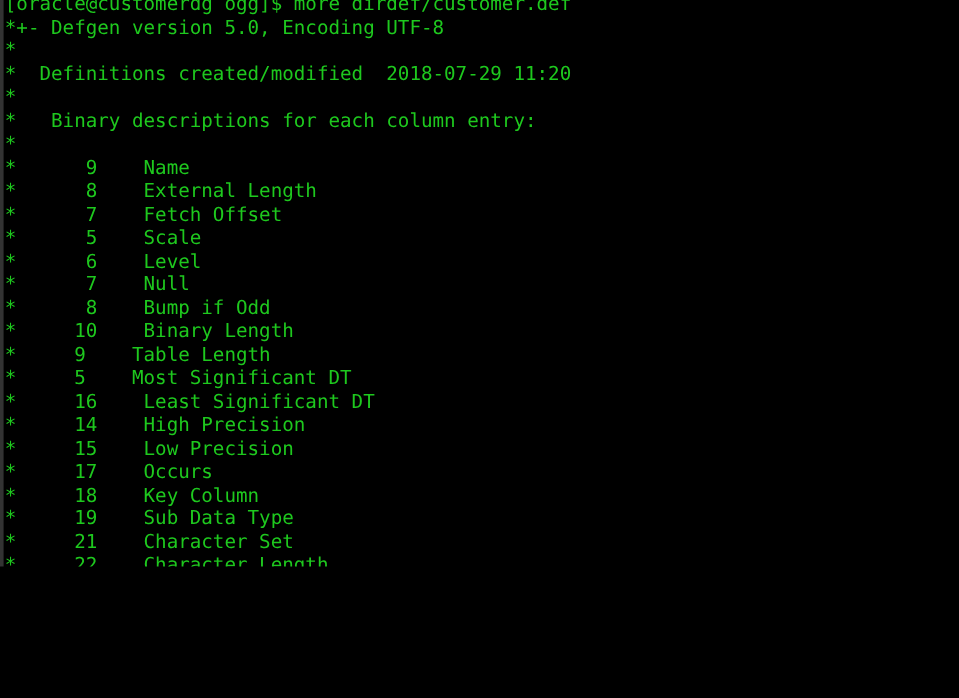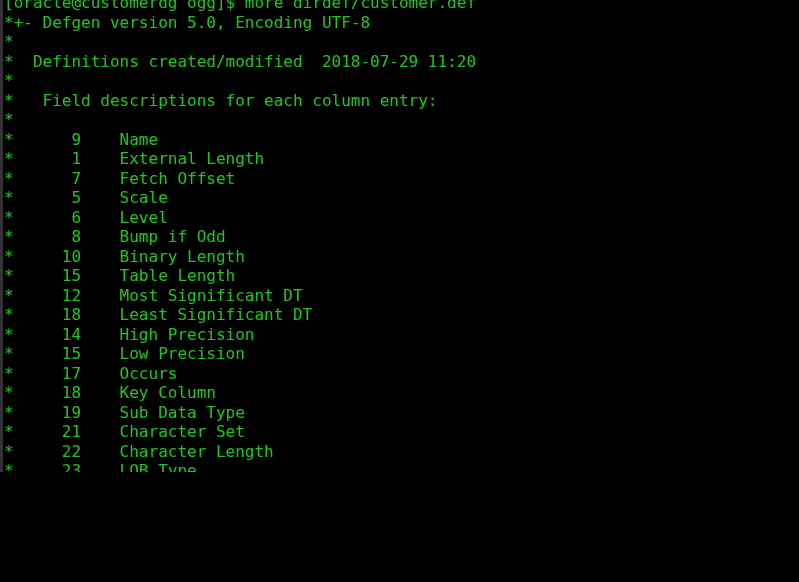--- a/index.html
+++ b/index.html
@@ -136,32 +136,33 @@
 <div id="terminal">
 
   <div id="edge-strip"></div>
 
   <div id="screen">
       <div class="line">[oracle@customerdg ogg]$ more dirdef/customer.def</div>
       <div class="line">*+- Defgen version 5.0, Encoding UTF-8</div>
       <div class="line blank">*</div>
       <div class="line">*  Definitions created/modified  2018-07-29 11:20</div>
       <div class="line blank">*</div>
-      <div class="line">*   Field descriptions for each column entry:</div>
+      <div class="line">*   Binary descriptions for each column entry:</div>
       <div class="line blank">*</div>
       <div class="line">*      9    Name</div>
-      <div class="line">*      1    External Length</div>
+      <div class="line">*      8    External Length</div>
       <div class="line">*      7    Fetch Offset</div>
       <div class="line">*      5    Scale</div>
       <div class="line">*      6    Level</div>
+      <div class="line">*      7    Null</div>
       <div class="line">*      8    Bump if Odd</div>
       <div class="line">*     10    Binary Length</div>
-      <div class="line">*     15    Table Length</div>
-      <div class="line">*     12    Most Significant DT</div>
-      <div class="line">*     18    Least Significant DT</div>
+      <div class="line">*     9    Table Length</div>
+      <div class="line">*     5    Most Significant DT</div>
+      <div class="line">*     16    Least Significant DT</div>
       <div class="line">*     14    High Precision</div>
       <div class="line">*     15    Low Precision</div>
       <div class="line">*     17    Occurs</div>
       <div class="line">*     18    Key Column</div>
       <div class="line">*     19    Sub Data Type</div>
       <div class="line">*     21    Character Set</div>
       <div class="line">*     22    Character Length</div>
       <div class="line">*     23    LOB Type</div>
       <div class="line">*     24    Partial Type</div>
     </div>

